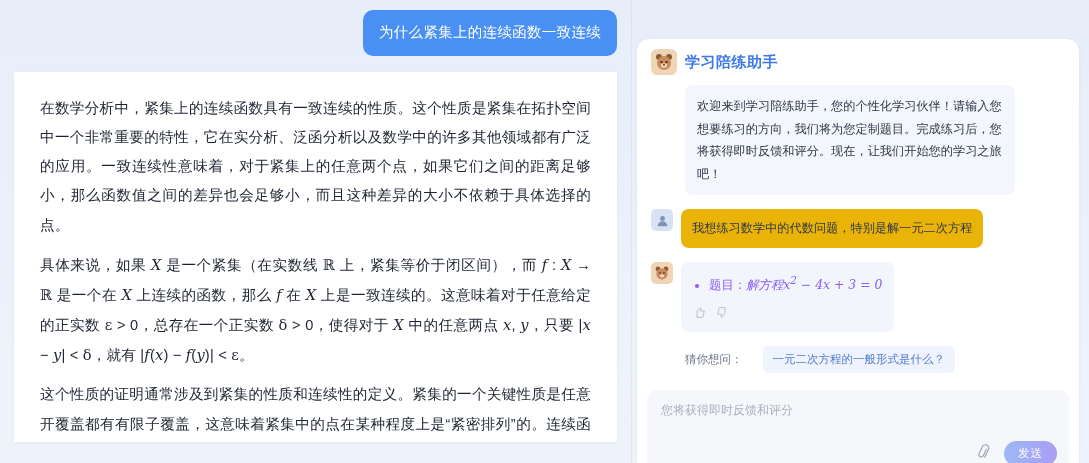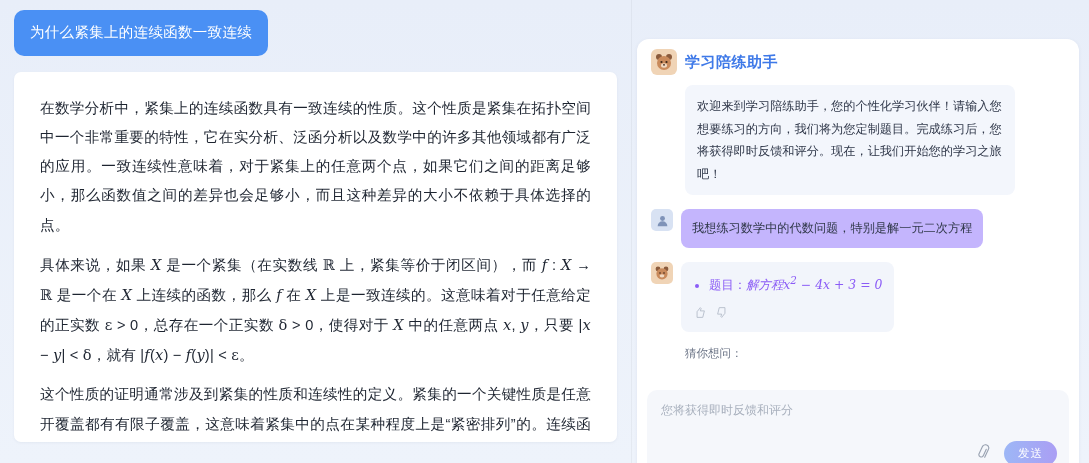--- a/index.html
+++ b/index.html
@@ -20,36 +20,36 @@
   
   .left-pane {
     position: relative;
     width: 631px;
     height: 463px;
     padding: 10px 14px 0 14px;
     overflow: hidden;
   }
   .user-bubble-row {
     display: flex;
-    justify-content: flex-start;
+    justify-content: flex-end;
     margin-bottom: 16px;
   }
   .user-bubble {
     background: #4a90f4;
     color: #ffffff;
     font-size: 14.5px;
     line-height: 1.5;
     padding: 12px 16px;
     border-radius: 10px;
     max-width: 420px;
     letter-spacing: 0.3px;
   }
   .answer-card {
     background: #ffffff;
-    border-radius: 7px;
+    border-radius: 0;
     padding: 22px 26px 18px 26px;
     box-shadow: 0 1px 3px rgba(20,40,80,0.05);
     height: 370px;
     overflow: hidden;
   }
   .answer-card p {
     margin: 0 0 10px 0;
     font-size: 14.6px;
     line-height: 2.0;
     color: #1d2430;
@@ -117,21 +117,21 @@
     background: #f2f5fb;
     border-radius: 8px;
     padding: 10px 12px;
     font-size: 12.2px;
     line-height: 1.85;
     color: #30384a;
     max-width: 330px;
   }
   .bubble.welcome { background: #f3f6fc; }
   .bubble.user-q {
-    background: #c4b5fd;
+    background: #eab308;
     font-size: 12.2px;
     padding: 8px 11px;
   }
   .bubble.problem { padding: 10px 12px 6px 12px; }
   .problem-list { margin: 0; padding-left: 16px; }
   .problem-list li { font-size: 12.4px; color: #8b5cf6; line-height: 1.6; }
   .feedback-icons {
     display: flex; gap: 10px; margin-top: 8px;
     color: #b4bcc9; font-size: 12px;
   }
@@ -260,20 +260,21 @@
                 <svg width="13" height="13" viewBox="0 0 16 16" aria-hidden="true">
                     <path d="M11 2v7l-4 5-1-1 1-3H2l2-8z" fill="none" stroke="#b4bcc9" stroke-width="1.1"></path>
                   </svg>
               </span>
             </div>
           </div>
         </div>
 
         <div class="guess-row">
           <span class="guess-label">猜你想问：</span>
+          <span class="guess-chip">一元二次方程的一般形式是什么？</span>
         </div>
 
       </div>
 
       <div class="composer">
         <div class="composer-placeholder">您将获得即时反馈和评分</div>
         <div class="composer-actions">
           <span class="clip-icon">
             <svg width="15" height="15" viewBox="0 0 16 16" aria-hidden="true">
                 <path d="M11.5 5.5 6 11a2.5 2.5 0 0 1-3.5-3.5l6-6a3.5 3.5 0 0 1 5 5l-6.5 6.5" fill="none" stroke="#9aa3b2" stroke-width="1.2" stroke-linecap="round"></path>

